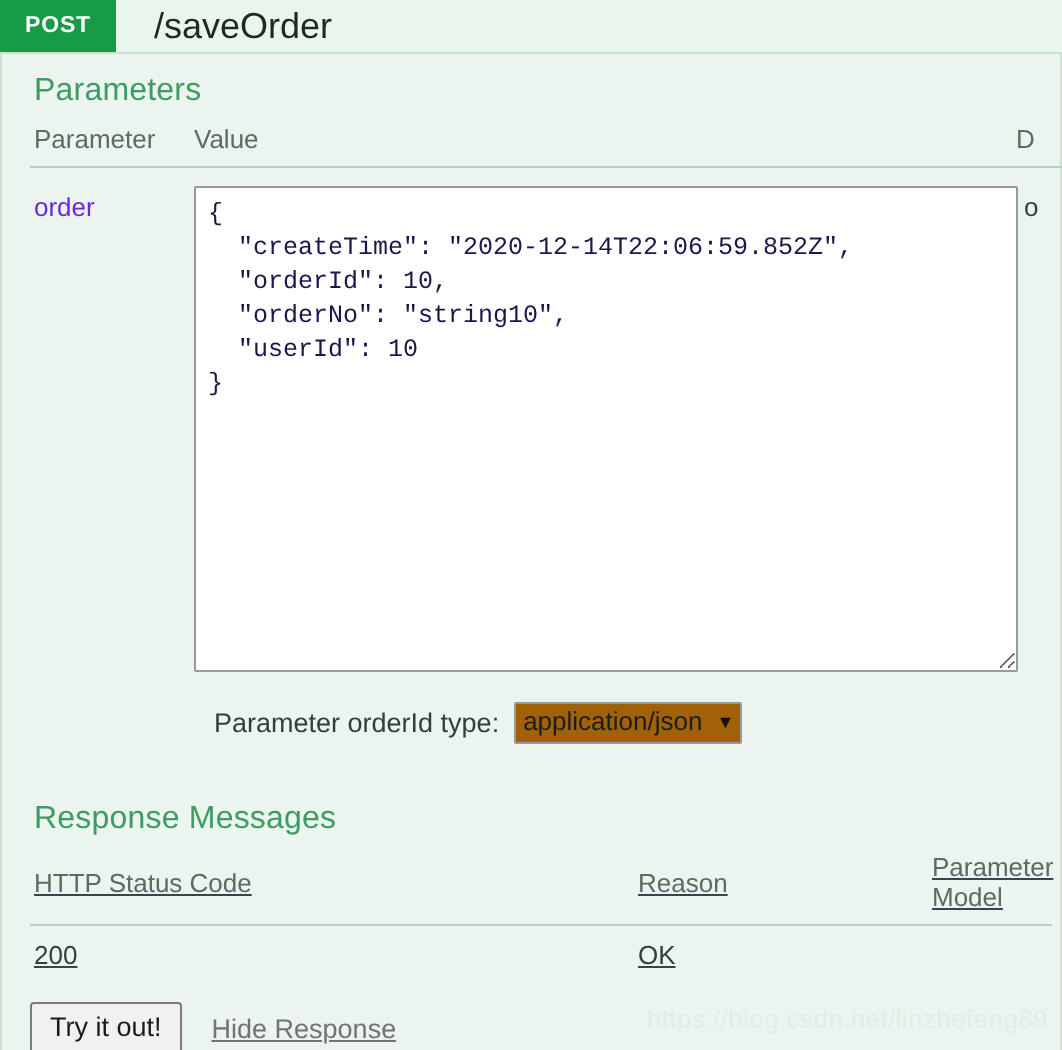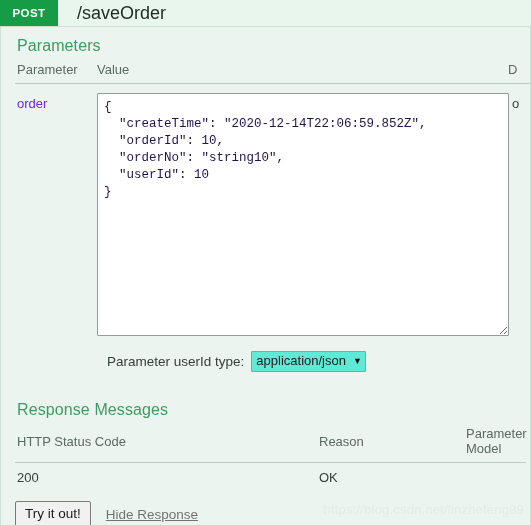--- a/index.html
+++ b/index.html
@@ -130,41 +130,42 @@
     display: flex;
     align-items: center;
     font-size: 13.5px;
     color: #32403a;
   }
   .content-type-row .ct-label { margin-right: 7px; }
   .ct-select {
     font-family: "Liberation Sans", sans-serif;
     font-size: 13px;
     color: #1c1c1c;
-    background: #5eead4;
+    background: #a16207;
     border: 1px solid #9a9a9a;
     padding: 1px 3px 2px 4px;
     border-radius: 1px;
     display: inline-flex;
     align-items: center;
     gap: 7px;
     line-height: 16px;
   }
   .ct-caret {
     font-size: 9px;
     line-height: 9px;
     color: #111;
   }
 
   
   .resp-section { margin-top: 19px; }
   .resp-table {
     width: 100%;
     border-collapse: collapse;
     table-layout: fixed;
+    text-decoration: underline;
   }
   .resp-table th {
     text-align: left;
     font-weight: normal;
     font-size: 13px;
     color: #5b6b60;
     padding: 0 0 6px 2px;
     border-bottom: 1px solid #b9cdc0;
   }
   .rth-code   { width: 300px; }
@@ -243,21 +244,21 @@
   "orderNo": "string10",
   "userId": 10
 }</textarea>
         </td>
         <td class="cell-desc">o</td>
       </tr>
     </tbody>
   </table>
 
   <div class="content-type-row">
-    <span class="ct-label">Parameter userId type:</span>
+    <span class="ct-label">Parameter orderId type:</span>
     <span class="ct-select">
       <span>application/json</span>
       <span class="ct-caret">▼</span>
     </span>
   </div>
 
   <div class="resp-section">
     <h4 class="section-title">Response Messages</h4>
 
     <table class="resp-table">

